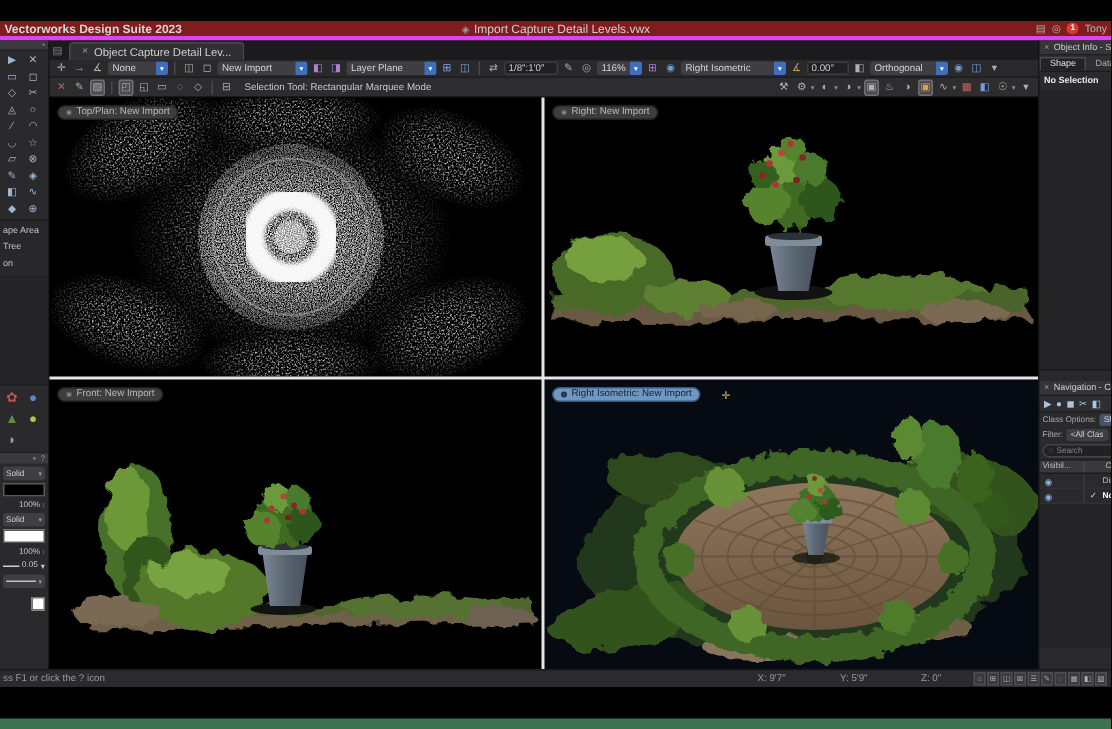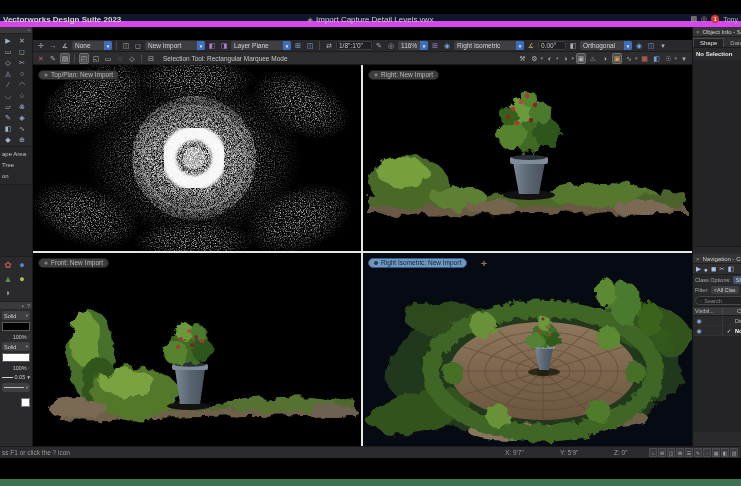--- a/index.html
+++ b/index.html
@@ -1,22 +1,22 @@
 <!DOCTYPE html>
 <html><head>
 <meta charset="utf-8">
 <style>
   html,body{margin:0;padding:0;background:#000;}
   .screen{position:relative;width:741px;height:486px;background:#000;overflow:hidden;
     font-family:"Liberation Sans",sans-serif;color:#c8c8c8;-webkit-font-smoothing:antialiased;}
   .screen *{box-sizing:border-box;}
 
   
-  .titlebar{position:absolute;top:14px;left:0;right:0;height:13px;background:#0f172a;
-    border-bottom:6px solid #d946ef;font-size:8px;}
+  .titlebar{position:absolute;top:14px;left:0;right:0;height:13px;background:#7f1d1d;
+    border-bottom:3px solid #d946ef;font-size:8px;}
   .apptitle{position:absolute;left:3px;top:1px;font-weight:bold;color:#d6d6d6;white-space:nowrap;}
   .doctitle{position:absolute;left:0;right:0;top:1px;text-align:center;color:#cfcfcf;white-space:nowrap;}
   .doctitle .dicon{color:#9a9a9a;font-size:7px;margin-right:3px;}
   .tb-right{position:absolute;right:3px;top:1px;display:flex;gap:4px;align-items:center;font-size:7px;color:#b5b5b5;}
   .badge{display:inline-flex;width:8px;height:8px;border-radius:50%;background:#d63a2f;color:#fff;
     font-size:5.5px;align-items:center;justify-content:center;font-weight:bold;}
 
   .tabbar{position:absolute;top:27px;left:33px;right:49px;height:13px;background:#1b1b1d;
     display:flex;align-items:flex-end;}
   .dockicon{font-size:7px;color:#8a8a8a;margin:0 4px 2px 2px;}
@@ -144,20 +144,27 @@
       <span class="dicon">◈</span><span>Import Capture Detail Levels.vwx</span>
     </span>
     <span class="tb-right">
       <span>▤</span>
       <span>◎</span>
       <span class="badge">1</span>
       <span>Tony</span>
     </span>
   </div>
 
+  <div class="tabbar">
+    <span class="dockicon">▤</span>
+    <span class="tab">
+      <span class="x">×</span>
+      <span>Object Capture Detail Lev...</span>
+    </span>
+  </div>
 
   <div class="viewbar">
       <span class="icn">✛</span>
       <span class="icn">→</span>
       <span class="icn">∡</span>
       <span class="dd" style="width: 40px;">
         <span class="ddl">None</span>
         <span class="dda">▾</span>
       </span>
       <span class="sep"></span>

